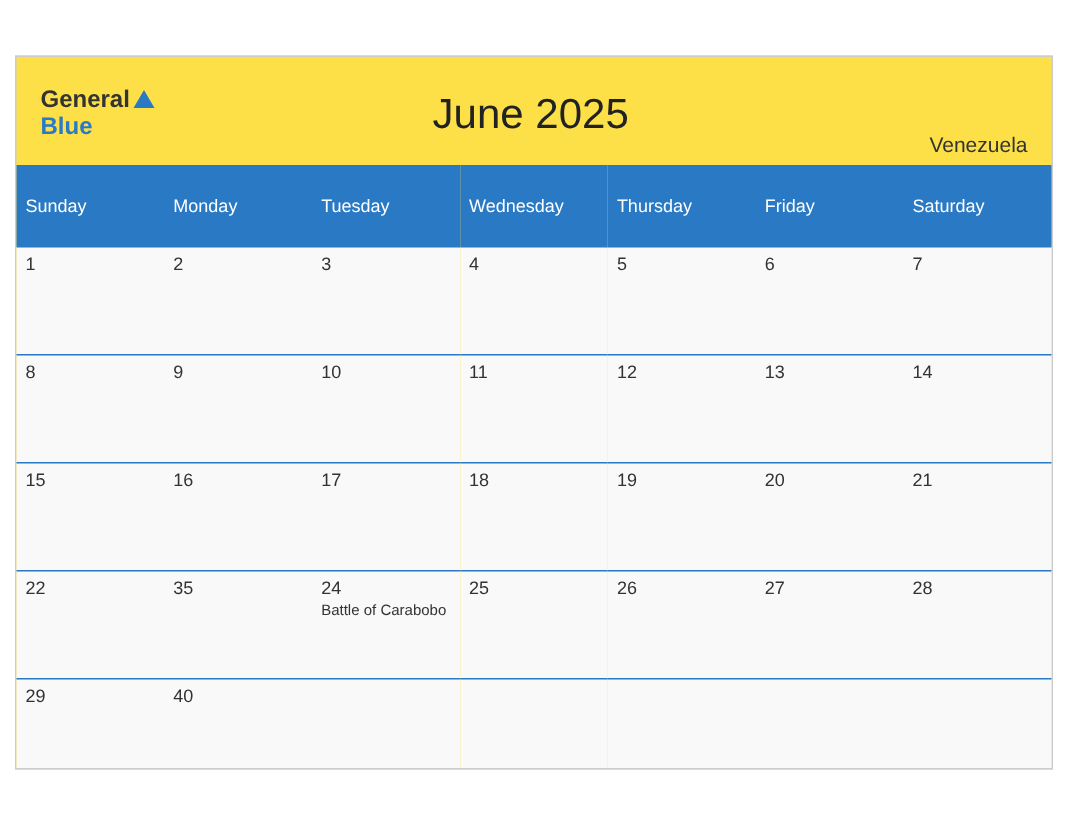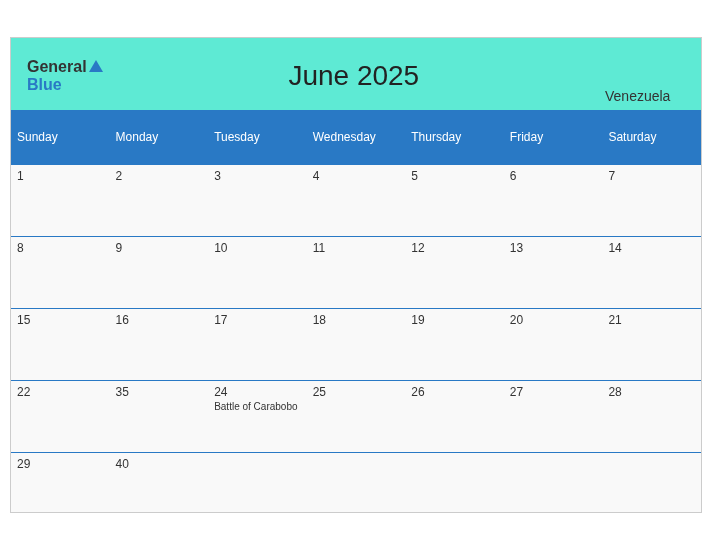--- a/index.html
+++ b/index.html
@@ -8,21 +8,21 @@
       background: #fff;
       display: flex;
       justify-content: center;
       align-items: center;
       width: 712px;
       height: 550px;
       overflow: hidden;
     }
     .calendar-container {
       width: 692px;
-      background: #5eead4;
+      background: #fde047;
       border: 1px solid #ccc;
     }
     .calendar-header {
       display: flex;
       justify-content: space-between;
       align-items: center;
       padding: 10px 16px 6px 16px;
     }
     .logo {
       display: flex;
@@ -43,21 +43,21 @@
     .calendar-title {
       font-size: 28px;
       font-weight: normal;
       color: #222;
       text-align: center;
       flex: 1;
     }
     .country-label {
       font-size: 14px;
       color: #333;
-      text-align: left;
+      text-align: right;
       min-width: 80px;
       margin-top: 40px;
     }
     .calendar-grid {
       width: 100%;
       border-collapse: collapse;
     }
     .calendar-grid th {
       background-color: #2979c5;
       color: #fff;

